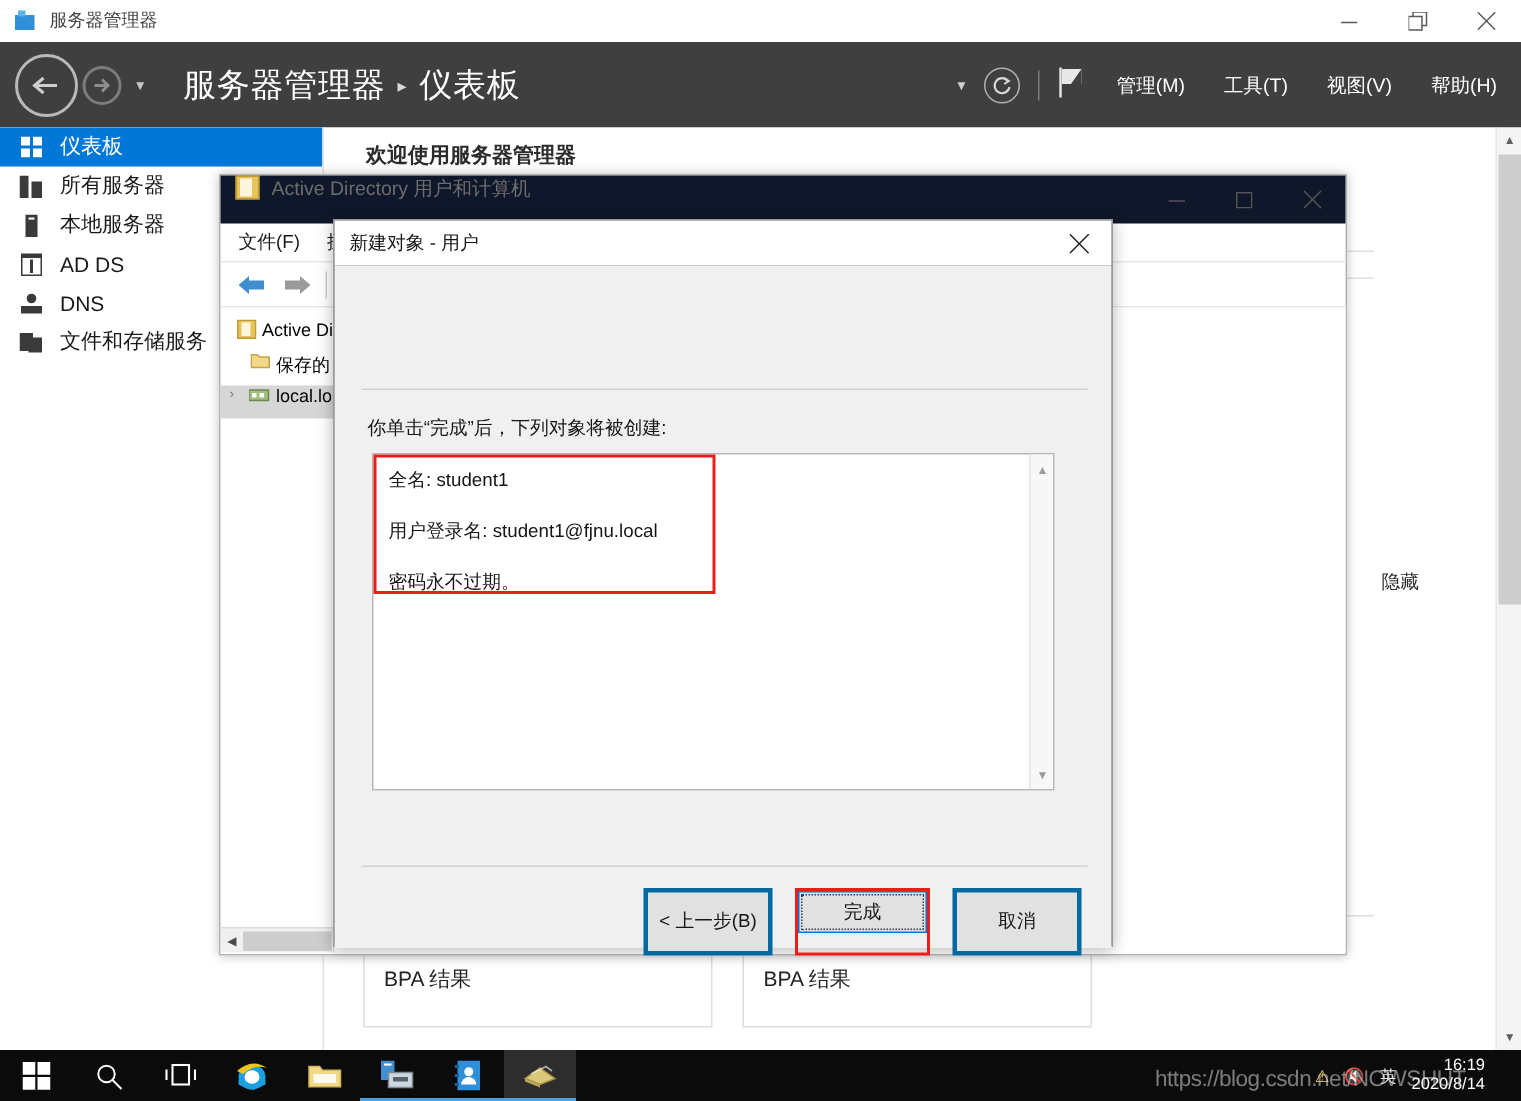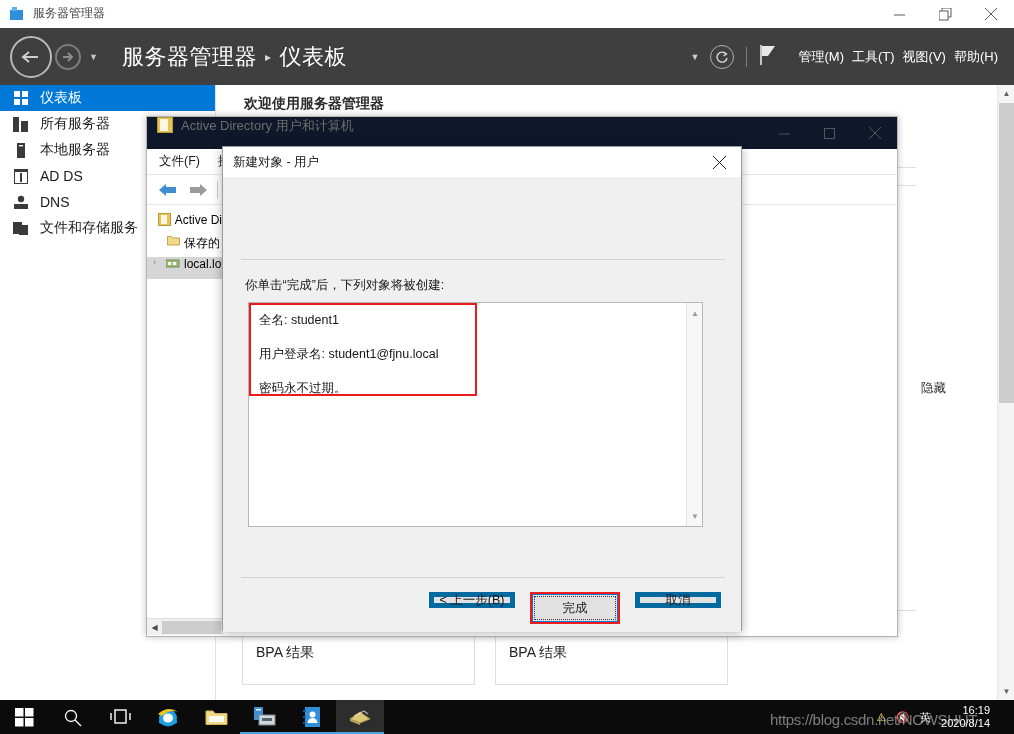--- a/index.html
+++ b/index.html
@@ -52,21 +52,21 @@
   .sm-header-right {
     margin-left: auto; display: flex; align-items: center; color: #ffffff; font-size: 13px;
   }
   .hdr-caret { color:#cfcfcf; font-size: 9px; margin-right: 10px;}
   .refresh-btn {
     width: 24px; height: 24px; border-radius: 50%; border: 1px solid #b0b0b0;
     display:flex; align-items:center; justify-content:center; color:#d6d6d6; font-size: 13px;
   }
   .hdr-divider { width:1px; height:20px; background:#7d7d7d; margin: 0 12px; }
   .flag-icon { margin-right: 20px; }
-  .hdr-menu { display: flex; gap: 8px; margin-right: 16px; }
+  .hdr-menu { display: flex; gap: 26px; margin-right: 16px; }
   .hdr-menu span { cursor: default; }
 
   
   .sm-leftnav {
     position: absolute; left: 0; top: 85px; width: 215px; height: 615px;
     background: #ffffff;
   }
   .nav-item {
     height: 26px; display: flex; align-items: center; padding-left: 12px;
     font-size: 14px; color: #1a1a1a; gap: 10px;
@@ -171,21 +171,21 @@
     position:absolute; left:0px; top:0px; width:228px; height:93px; border:2px solid #ee1b1b;
   }
   .li { font-size:12.5px; color:#161616; margin-bottom: 17px; position:relative; z-index:2;}
   .dlg-listscroll { width:16px; background:#f7f7f7; border-left:1px solid #e3e3e3; position:relative;}
   .dlg-listscroll .arr { position:absolute; left:0; width:16px; height:16px; display:flex;align-items:center;justify-content:center; color:#9a9a9a; font-size:8px;}
   .dlg-listscroll .arr.up{ top:2px;} .dlg-listscroll .arr.dn{ bottom:2px;}
 
   .dlg-rule2 { position:absolute; left:18px; top:400px; width:484px; height:1px; background:#d2d2d2; }
   .dlg-buttons { position:absolute; left:0; top:415px; width:520px; display:flex; justify-content:flex-end; gap:15px; padding-right:22px; }
   .btn {
-    min-width: 86px; height: 16px; background:#e1e1e1; border:5px solid #0369a1;
+    min-width: 86px; height: 45px; background:#e1e1e1; border:3px solid #0369a1;
     font-size:12.5px; color:#161616; display:flex; align-items:center; justify-content:center;
   }
   .btn-finish-wrap { border:2px solid #ee1b1b; padding:0; }
   .btn-finish {
     min-width: 86px; height: 28px; background:#e1e1e1; border:1px solid #0078d7;
     outline: 1px dotted #3b3b3b; outline-offset:-3px;
     font-size:12.5px; color:#161616; display:flex; align-items:center; justify-content:center;
   }
 
   

